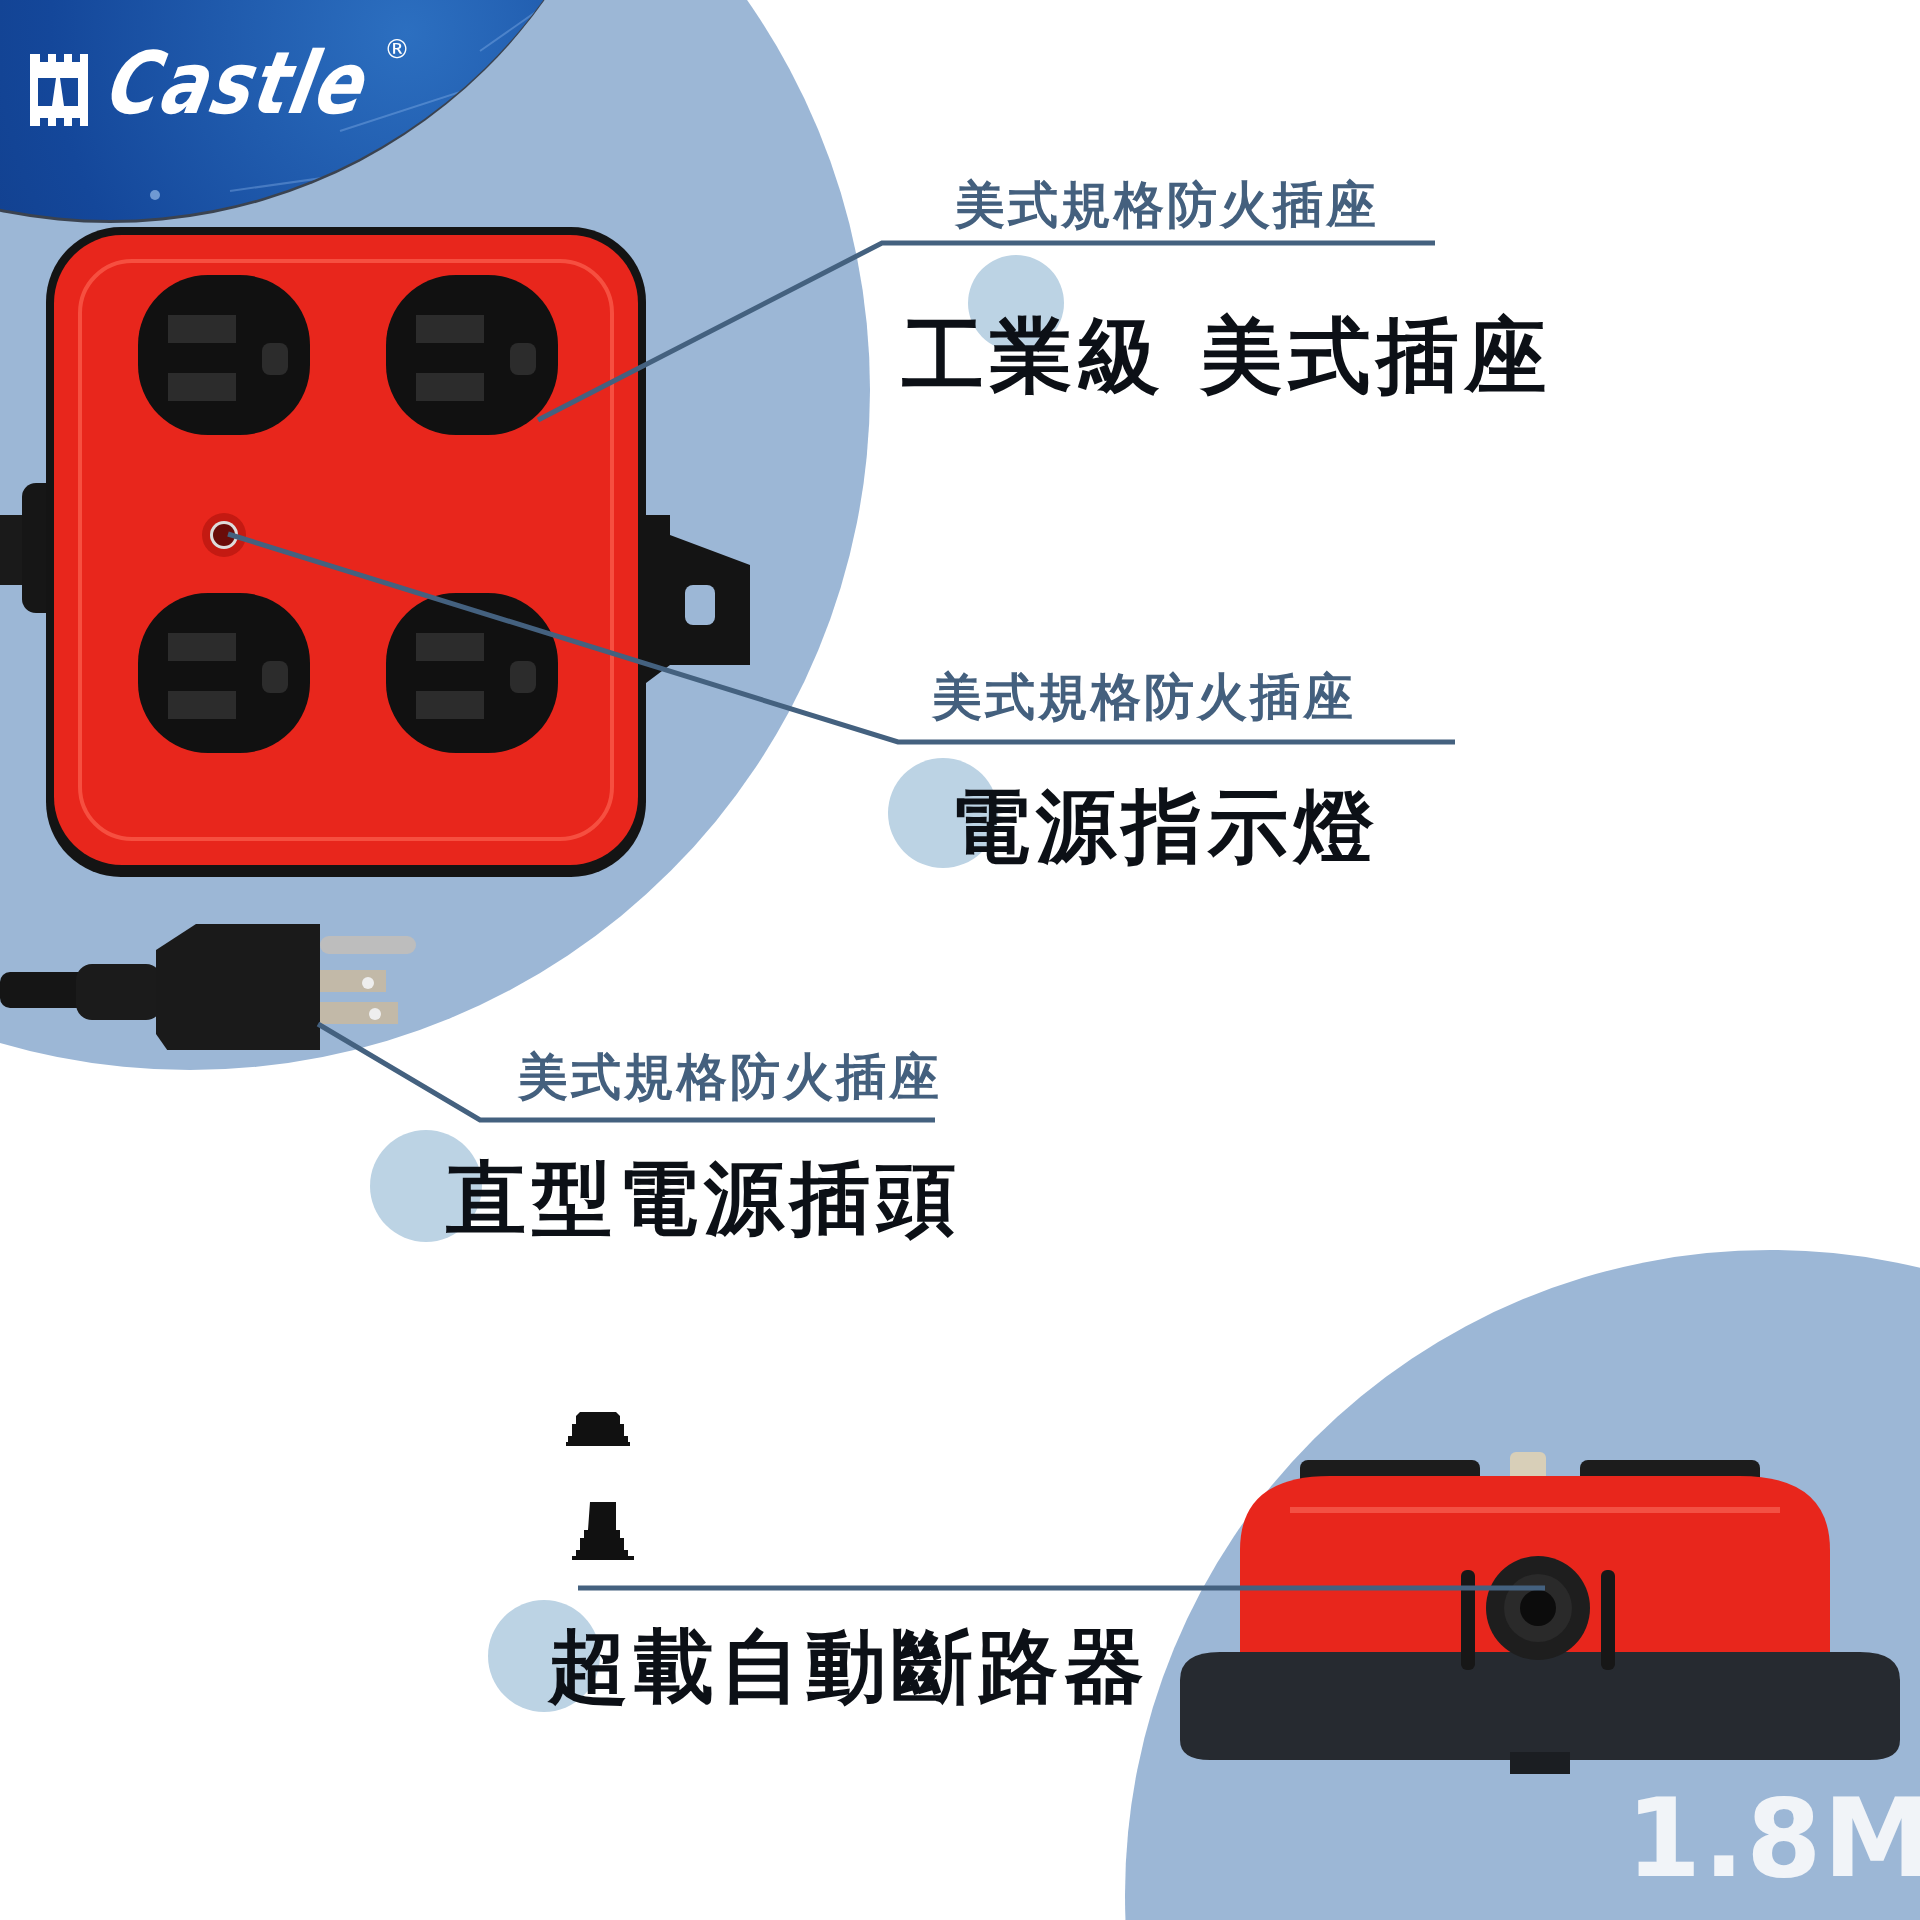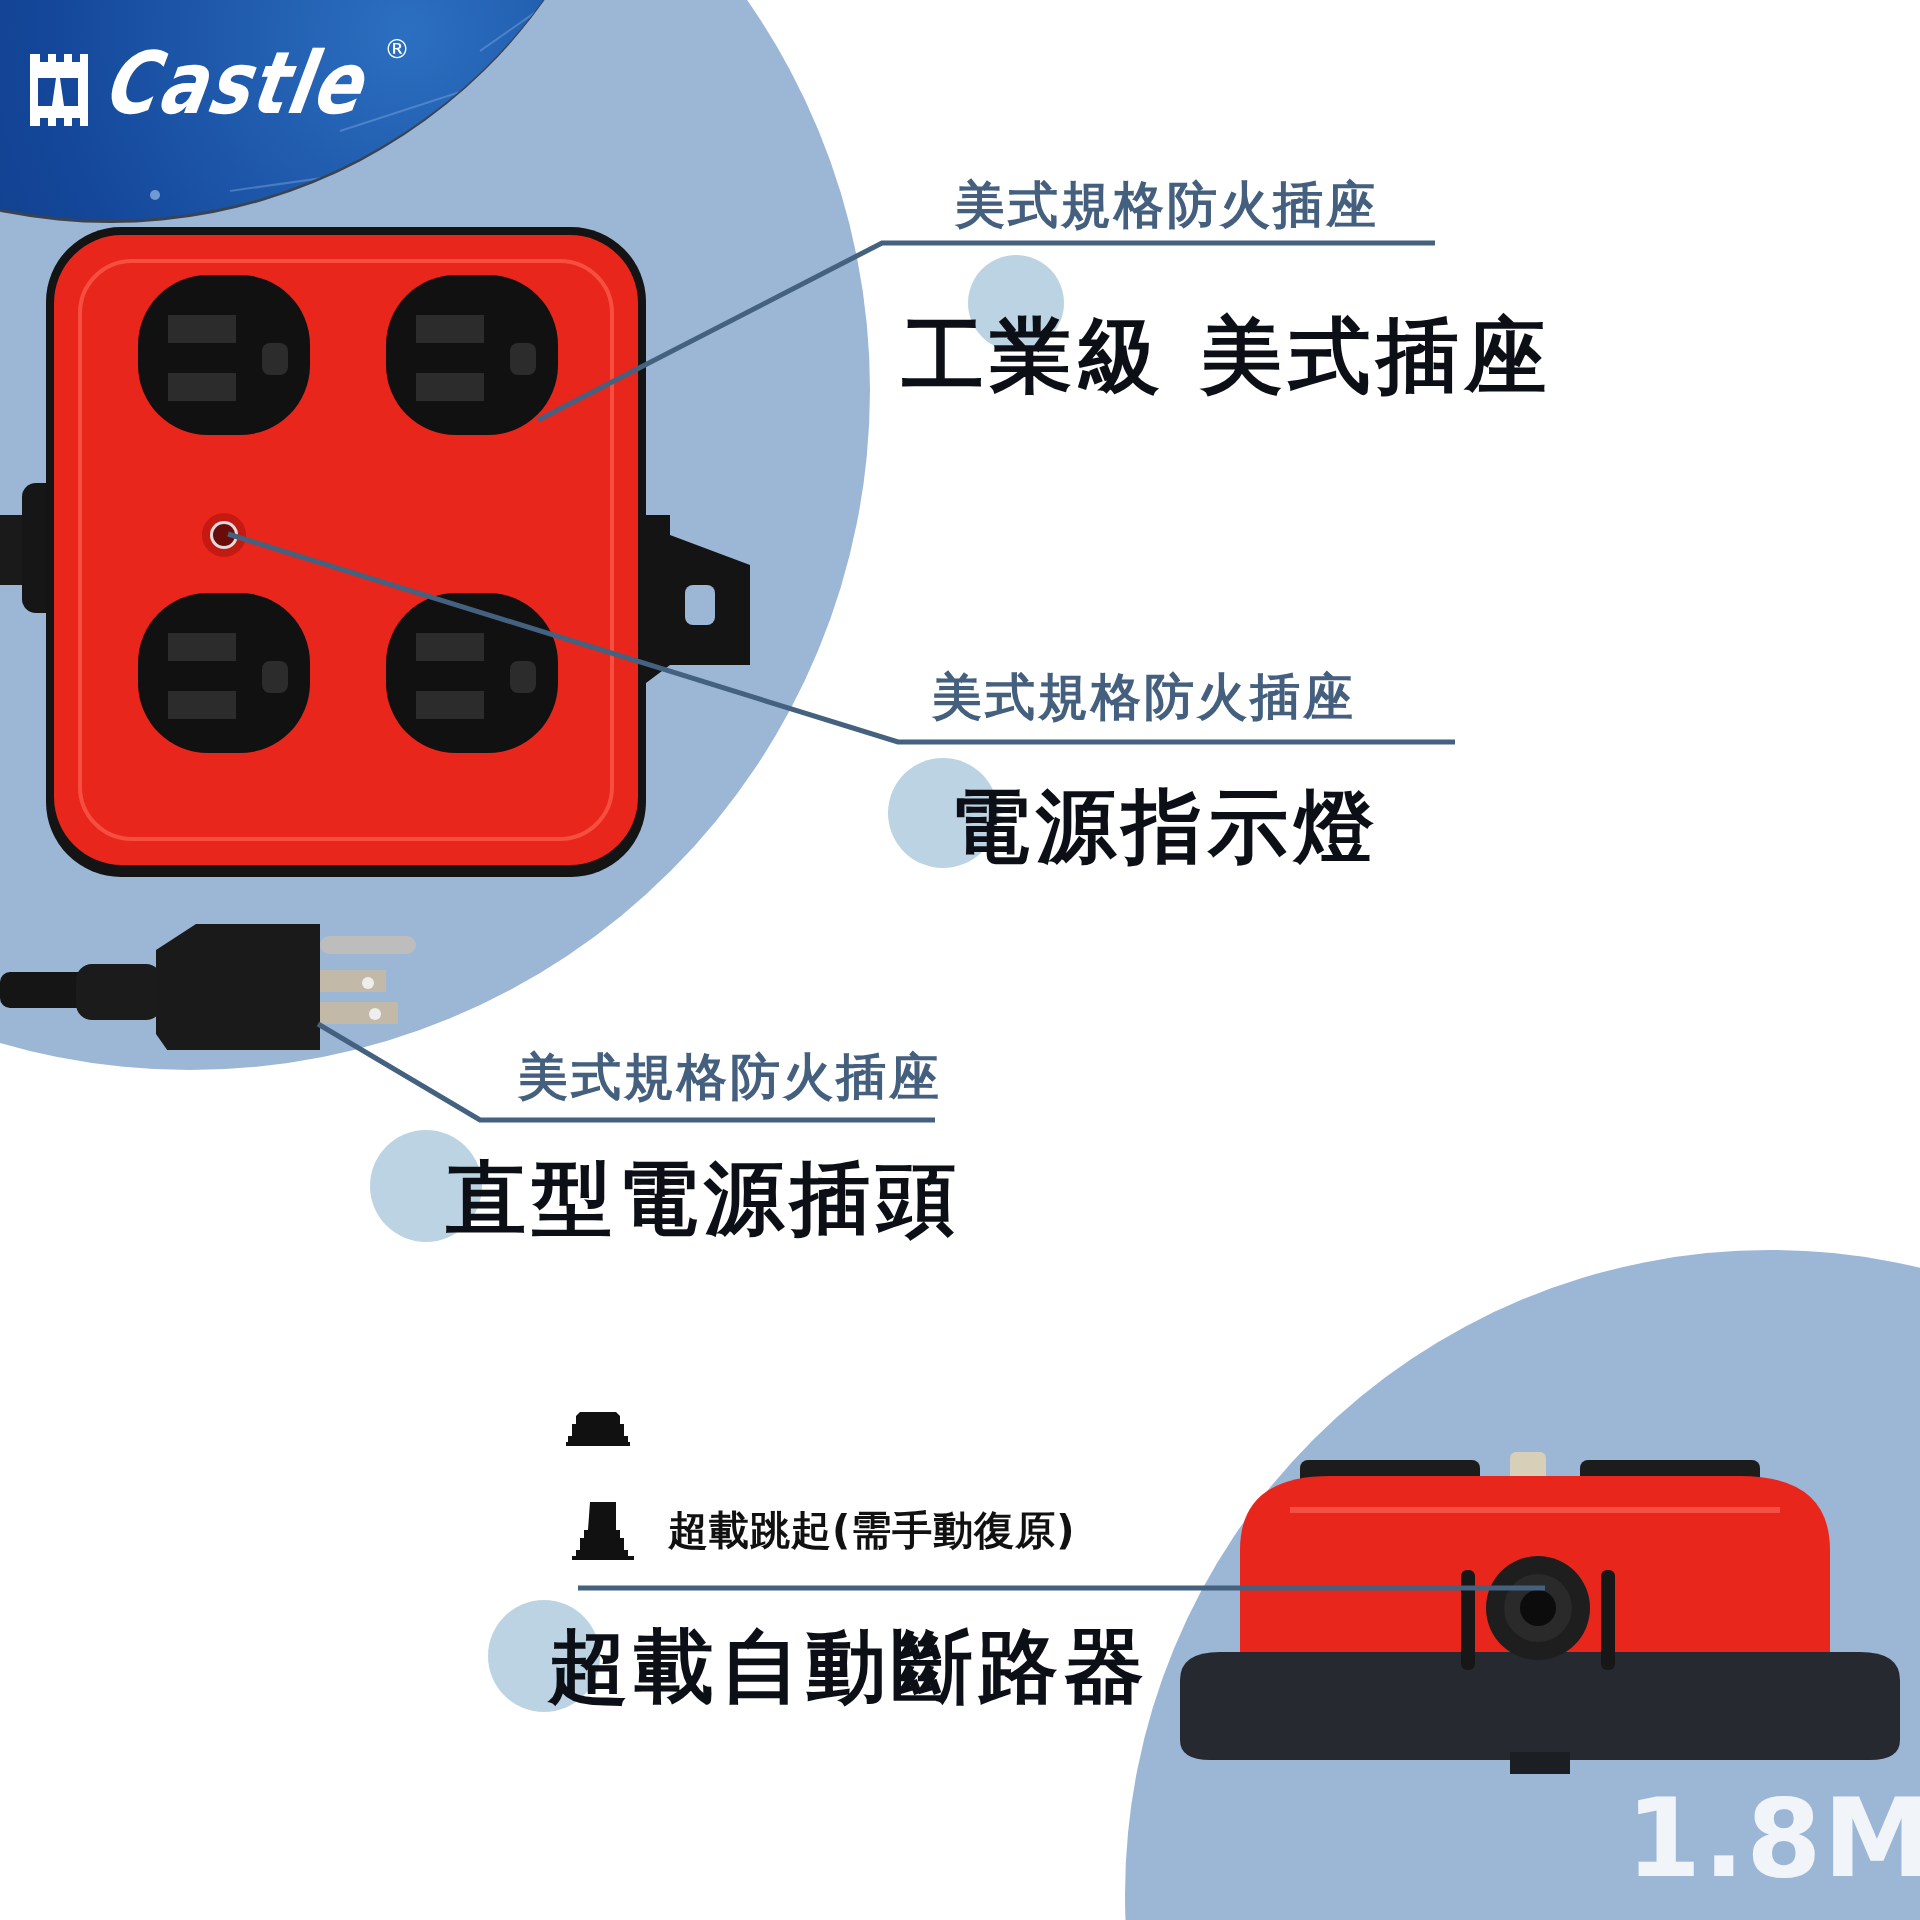--- a/index.html
+++ b/index.html
@@ -173,18 +173,17 @@
       </svg>
   </span>
 </div>
 <div class="legend-row" style="left:570px; top:1500px;">
   <span style="display:inline-block; width:64px; height:60px; margin-right:34px;">
     <svg width="64" height="60" viewBox="0 0 64 60">
         <path d="M20 2 h26 v28 h4 v8 h4 v12 h4 v6 H6 v-6 h4 v-12 h4 v-8 h4 z" fill="#111"></path>
         <rect x="2" y="56" width="62" height="4" fill="#111"></rect>
       </svg>
   </span>
-  <span class="sub" style="position:static; color:#111; font-size:40px; letter-spacing:1px;">超載跳起(需手動復原)</span>
 </div>
 
 <div class="main" style="left:548px; top:1614px; font-size:80px;">超載自動斷路器</div>
 
 <div class="size-label" style="left:1626px; top:1776px;font-weight:bold;">1.8M</div>
 
 </body></html>

